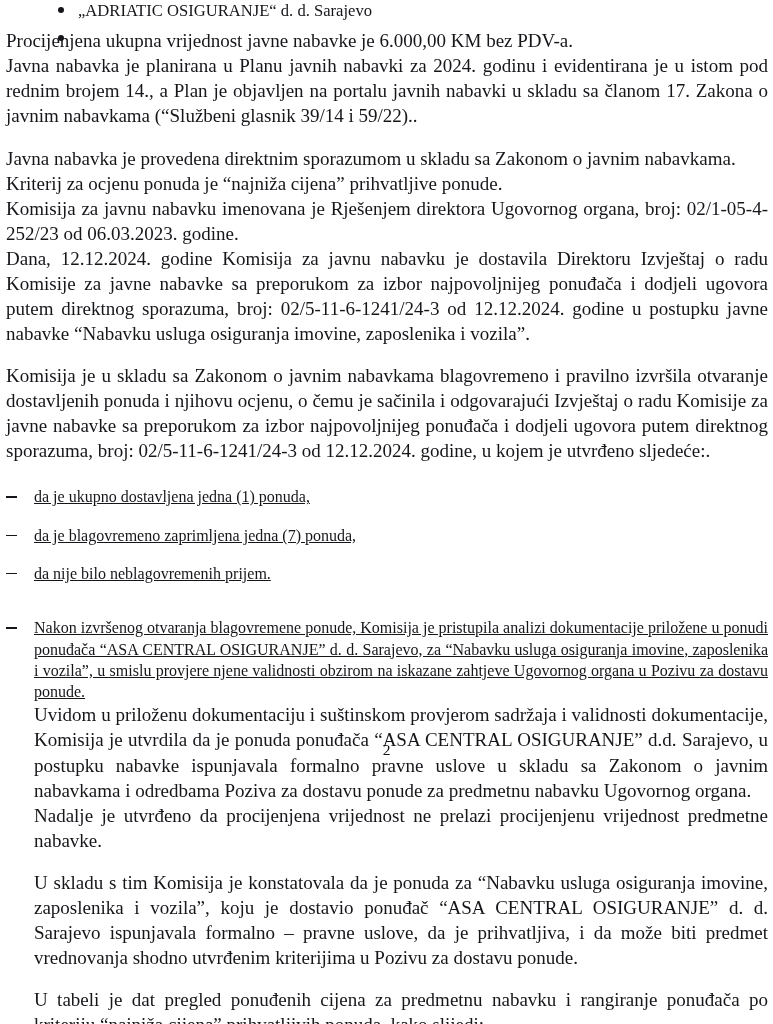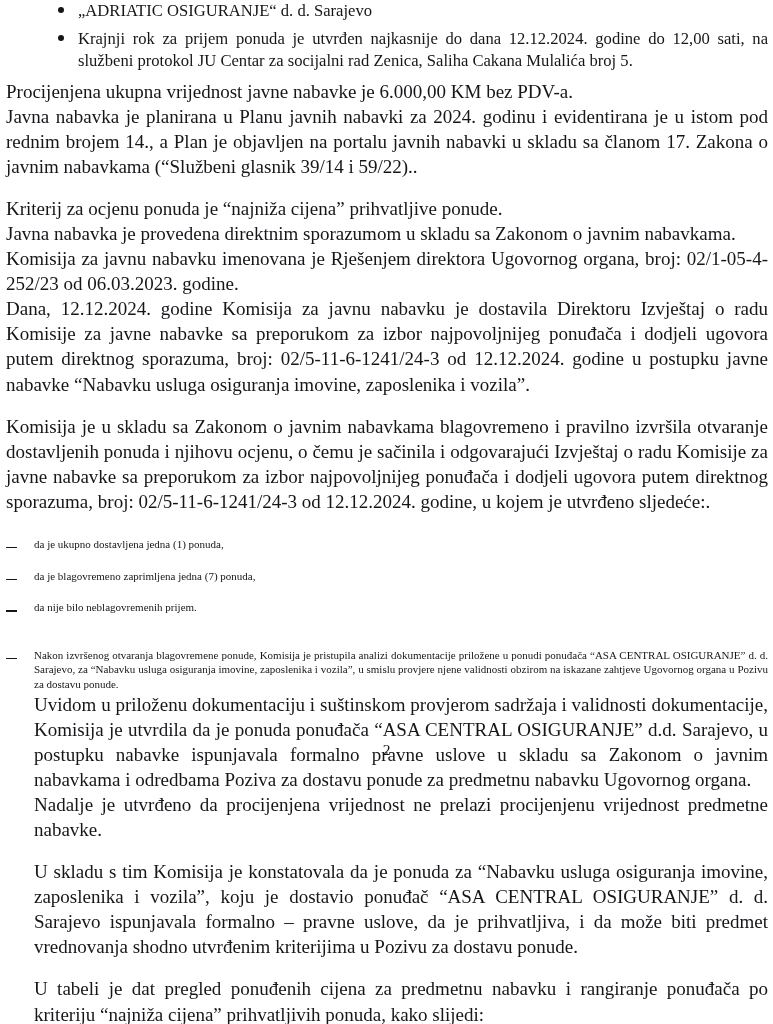--- a/index.html
+++ b/index.html
@@ -53,24 +53,25 @@
     left: 52px;
     top: 7px;
     width: 6px;
     height: 6px;
     background: #15161a;
     border-radius: 50%;
   }
   .dash-item {
     position: relative;
     padding-left: 28px;
-    font-size: 11px;
+    font-size: 16px;
     line-height: 1.33;
     text-align: justify;
     margin-bottom: 17px;
+    text-decoration: underline;
   }
   .dash-item .dash {
     position: absolute;
     left: 0px;
     top: 10px;
     width: 11px;
     height: 1.4px;
     background: #15161a;
   }
   .dash-item.tight {
@@ -102,32 +103,31 @@
 <div class="page">
   <div class="content">
 
     <ul class="bullet-list">
       <li class="bullet-item">
         <span class="dot"></span>
         <span>„ADRIATIC OSIGURANJE“ d. d.  Sarajevo</span>
       </li>
       <li class="bullet-item">
         <span class="dot"></span>
-        <span>Krajnji rok za prijem ponuda je utvrđen najkasnije do dana 12.12.2024. godine do 12,00 sati, na službeni protokol JU Centar za socijalni rad Zenica, Saliha Cakana Mulalića broj 5.</span>
       </li>
     </ul>
 
     <p class="para-block">Procijenjena ukupna vrijednost javne nabavke je 6.000,00 KM bez PDV-a.</p>
 
     <p class="para-block">Javna nabavka je planirana u Planu javnih nabavki za 2024. godinu i evidentirana je u istom pod rednim brojem 14., a Plan je objavljen na portalu javnih nabavki u skladu sa članom 17. Zakona o javnim nabavkama (“Službeni glasnik 39/14 i 59/22)..</p>
 
     <div class="gap-md"></div>
 
+    <p class="para-block">Javna nabavka je provedena direktnim sporazumom u skladu sa Zakonom o javnim nabavkama.</p>
     <p class="para-block">Kriterij za ocjenu ponuda je “najniža cijena” prihvatljive ponude.</p>
-    <p class="para-block">Javna nabavka je provedena direktnim sporazumom u skladu sa Zakonom o javnim nabavkama.</p>
     <p class="para-block">Komisija za javnu nabavku imenovana je Rješenjem direktora Ugovornog organa, broj: 02/1-05-4-252/23 od 06.03.2023. godine.</p>
     <p class="para-block">Dana, 12.12.2024. godine Komisija za javnu nabavku je dostavila Direktoru Izvještaj o radu Komisije za javne nabavke sa preporukom za izbor najpovoljnijeg ponuđača i dodjeli ugovora putem direktnog sporazuma, broj: 02/5-11-6-1241/24-3 od 12.12.2024. godine u postupku javne nabavke “Nabavku usluga osiguranja imovine, zaposlenika i vozila”.</p>
 
     <div class="gap-md"></div>
 
     <p class="para-block">Komisija je u skladu sa Zakonom o javnim nabavkama blagovremeno i pravilno izvršila otvaranje dostavljenih ponuda i njihovu ocjenu, o čemu je sačinila i odgovarajući Izvještaj o radu Komisije za javne nabavke sa preporukom za izbor najpovoljnijeg ponuđača i dodjeli ugovora putem direktnog sporazuma, broj: 02/5-11-6-1241/24-3 od 12.12.2024. godine, u kojem je utvrđeno sljedeće:.</p>
 
     <div class="gap-lg"></div>
 
     <div class="dash-item">

